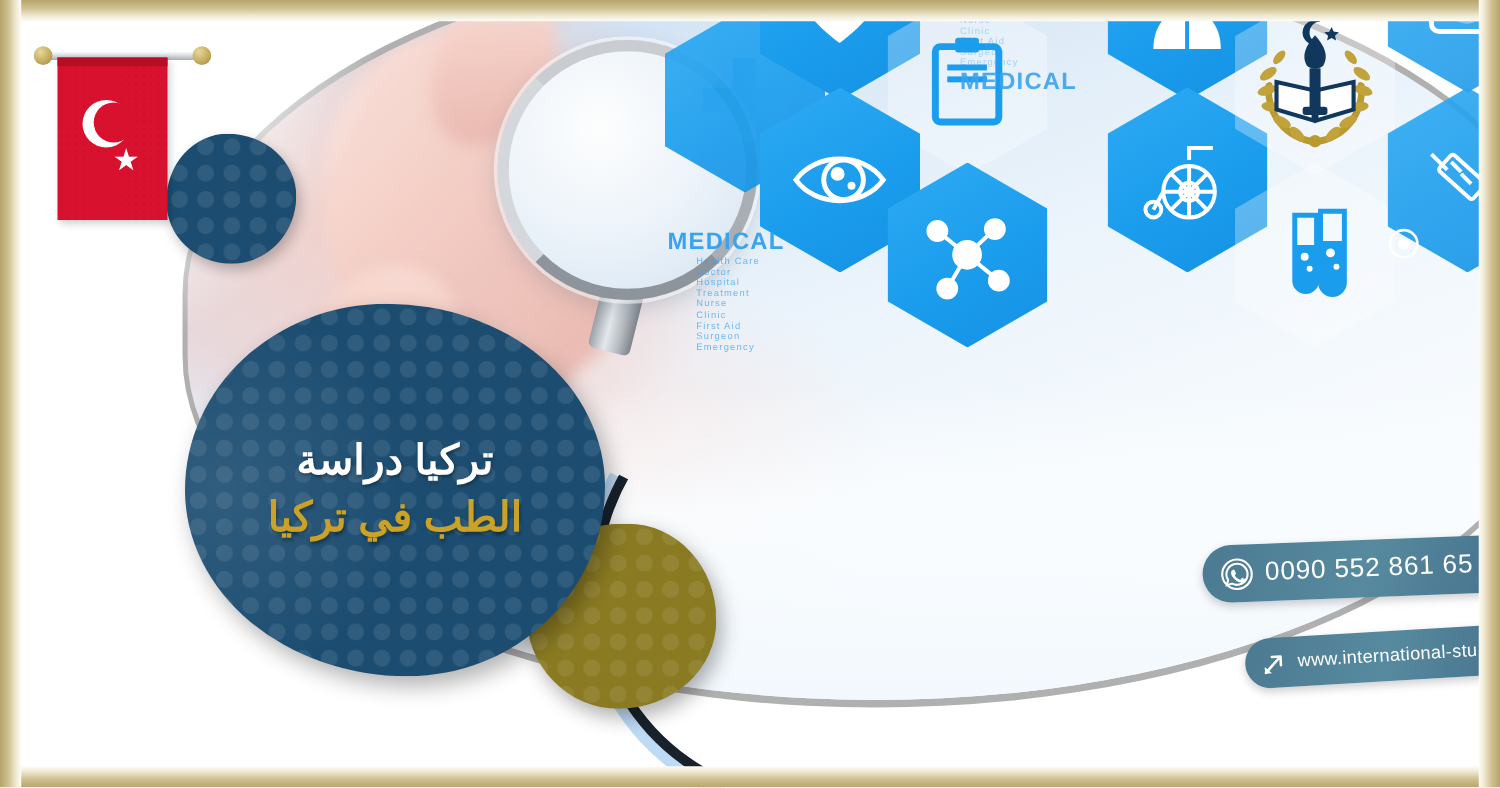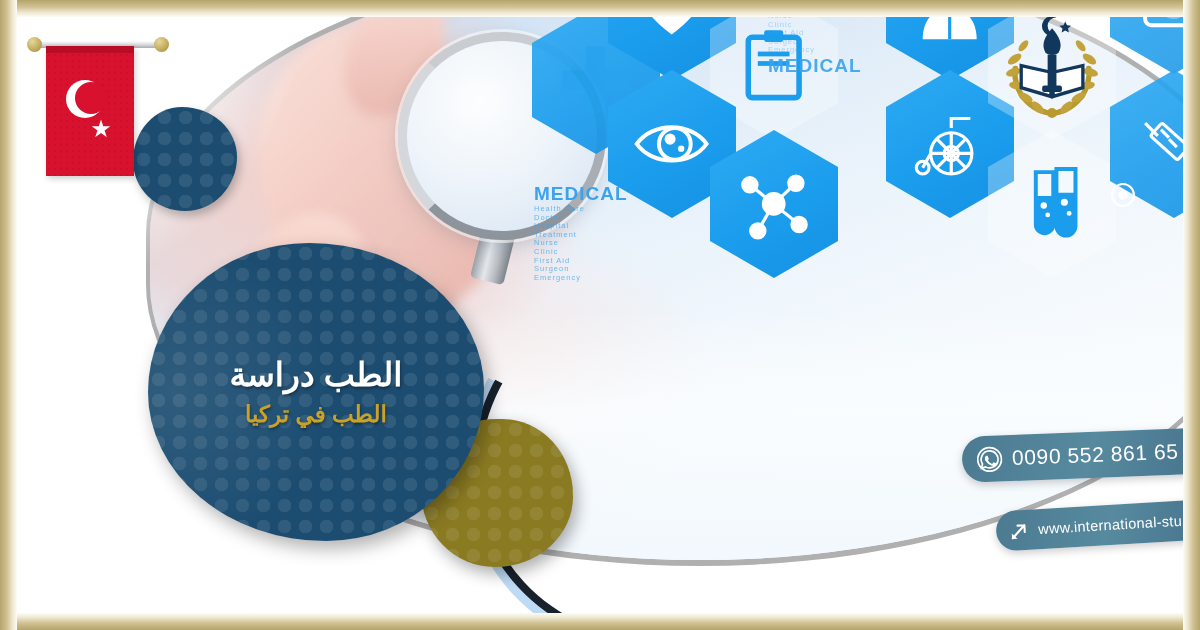--- a/index.html
+++ b/index.html
@@ -151,21 +151,21 @@
     box-shadow:4px 7px 16px rgba(0,0,0,0.32);
   }
 
   
   .headline { position:relative; z-index:3; text-align:center; width:100%; }
   .hl-line1 {
     font-size:33px; font-weight:bold; color:#ffffff; direction:rtl;
     text-shadow:1px 2px 3px rgba(0,0,0,0.35); line-height:1.25;
   }
   .hl-line2 {
-    font-size:23px; font-weight:bold; color:#c9a227; direction:rtl;
+    font-size:33px; font-weight:bold; color:#c9a227; direction:rtl;
     text-shadow:1px 2px 3px rgba(0,0,0,0.35); line-height:1.35; margin-top:4px;
   }
 
   
   .bar {
     position:absolute; z-index:50;
     background:linear-gradient(105deg,#4b7a91 0%,#56869c 48%,#4a7競388 100%);
     background:linear-gradient(105deg,#4b7a91 0%,#578a9f 50%,#44708a 100%);
     color:#ffffff; display:flex; align-items:center;
     box-shadow:0 3px 8px rgba(0,0,0,0.20);
@@ -372,21 +372,21 @@
     <div style="position:absolute; left:590px; top:212px;">
       <svg width="26" height="26" viewBox="0 0 100 100">
         <circle cx="50" cy="50" r="42" fill="none" stroke="#ffffff" stroke-width="8"></circle>
         <circle cx="50" cy="50" r="18" fill="#ffffff"></circle>
       </svg>
     </div>
   </div>
 
   <div class="medword" style="left:534px; top:183px;">
     <span class="big">MEDICAL</span>
-    <span class="list" style="white-space:pre;">Health Care
+    <span class="list" style="white-space:pre;margin-left:23px;">Health Care
 Doctor
 Hospital
 Treatment
 Nurse
 Clinic
 First Aid
 Surgeon
 Emergency</span>
   </div>
   <div class="medword" style="left:768px; top:12px; opacity:0.9;">
@@ -399,21 +399,21 @@
   </div>
 
   <div class="vignette-tl"></div>
   <div class="vignette-bl"></div>
 
   <div class="dotcircle circ-small"></div>
   <div class="dotcircle gold-circle"></div>
 
   <div class="dotcircle blob-main">
     <div class="headline">
-      <div class="hl-line1">الطب دراسة</div>
+      <div class="hl-line1">تركيا دراسة</div>
       <div class="hl-line2">الطب في تركيا</div>
     </div>
   </div>
 
   <div class="flag-wrap">
     <div class="flag-rod"></div>
     <div class="rod-cap rod-cap-l"></div>
     <div class="rod-cap rod-cap-r"></div>
     <div class="flag-cloth">
       <div class="flag-top-band"></div>

